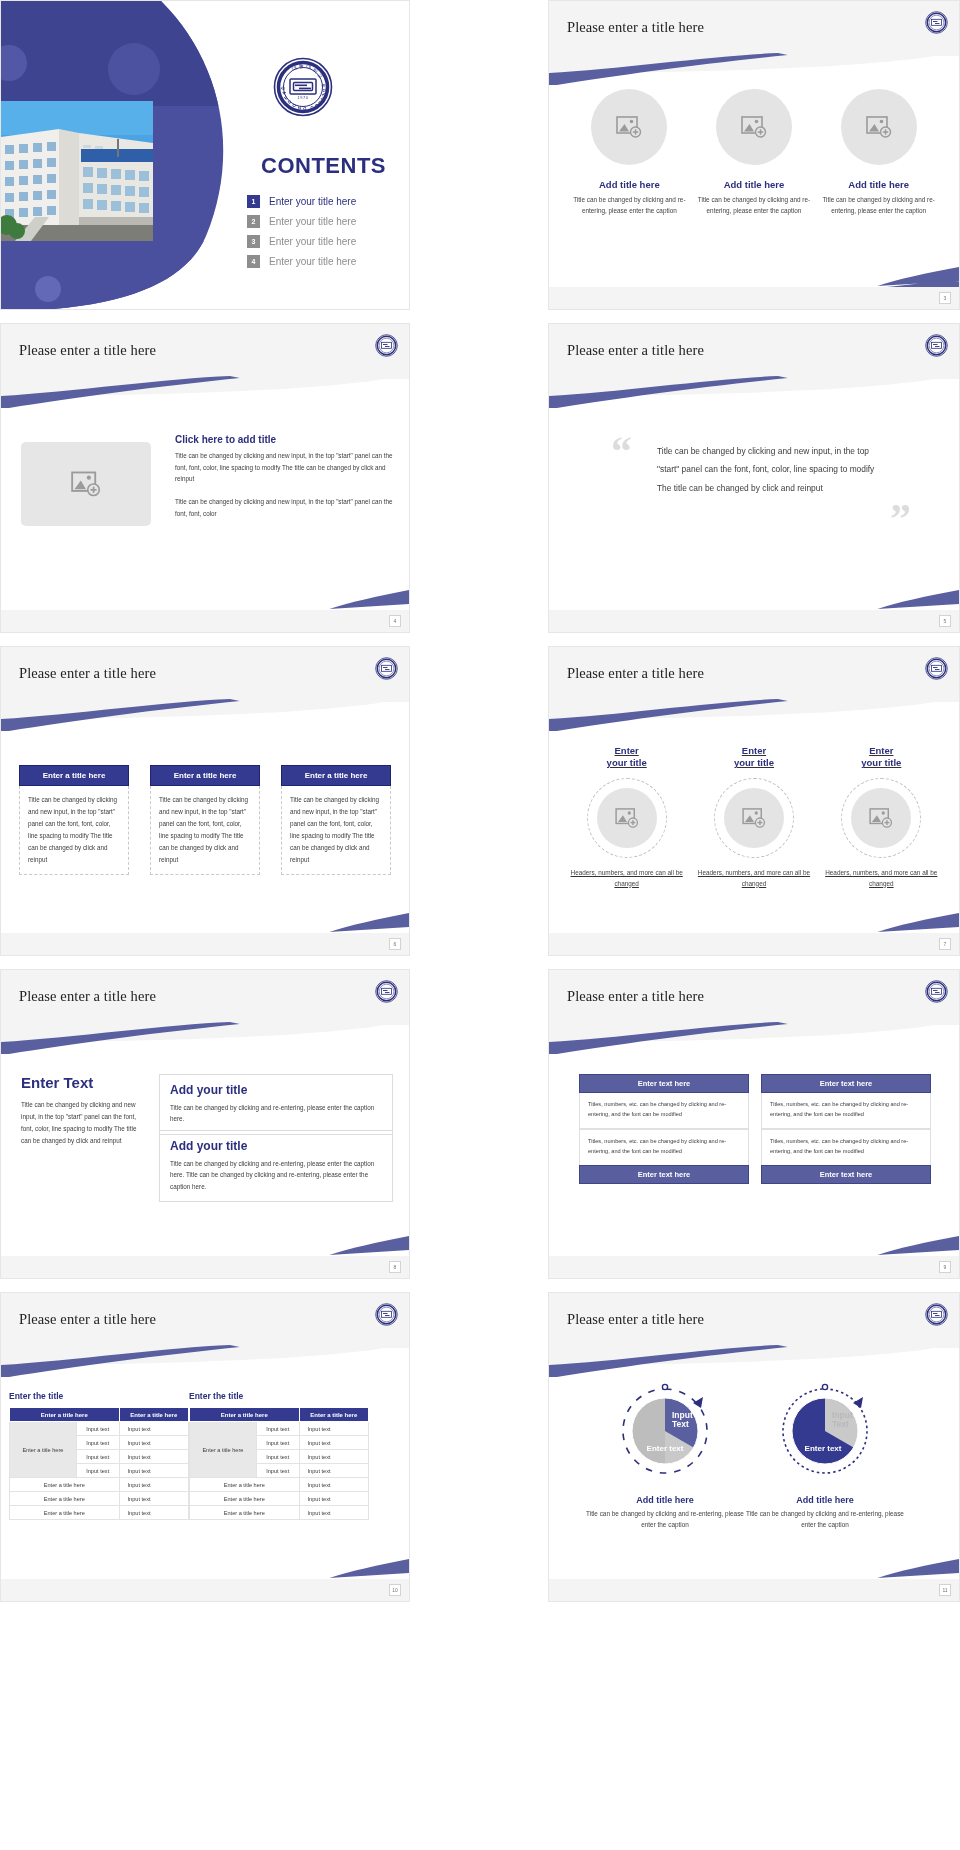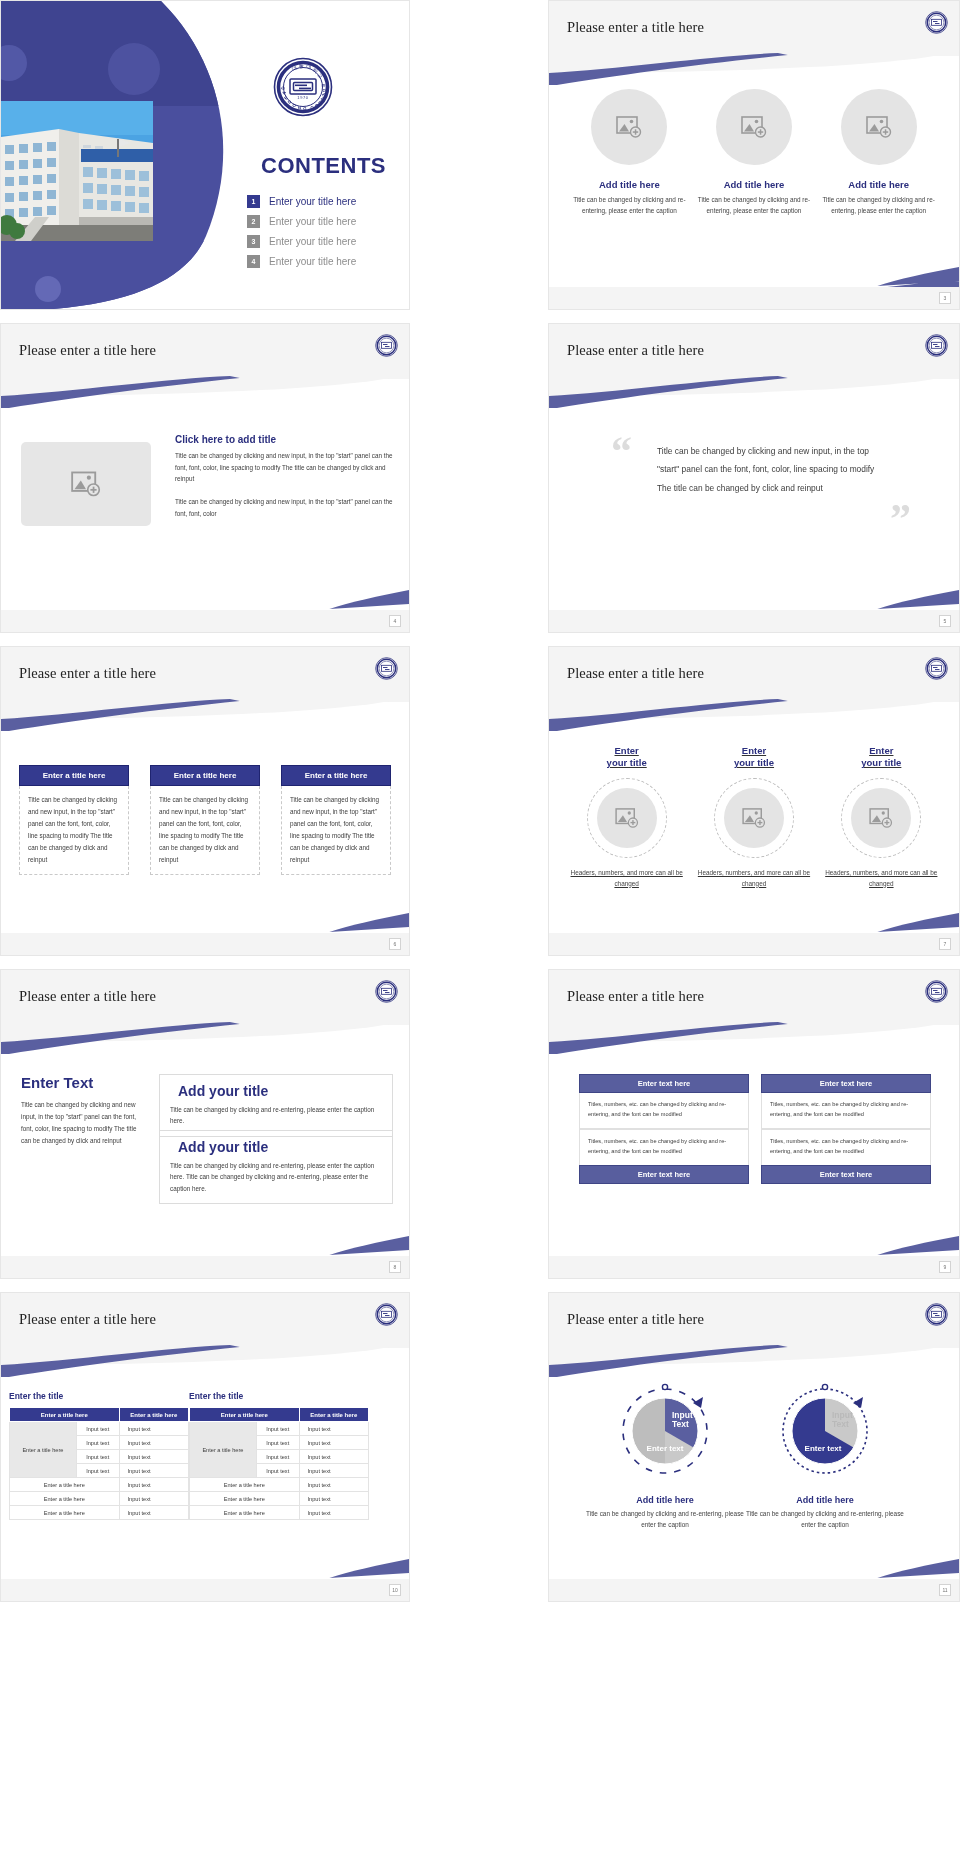--- a/index.html
+++ b/index.html
@@ -140,21 +140,21 @@
   }
   .ring-cap { font-size:6.4px; color:#444; line-height:1.7; }
 
   
   .s7-left { position:absolute; left:20px; top:104px; width:126px; }
   .s7-h { font-size:15px; font-weight:bold; color:#2b2f7e; margin-bottom:8px; }
   .s7-p { font-size:6.3px; color:#3c3c3c; line-height:1.9; }
   .s7-box { position:absolute; left:158px; width:234px; border:1px solid #dcdcdc; padding:8px 10px 9px; }
   .s7-box1 { top:104px; }
   .s7-box2 { top:160px; }
-  .s7-box-h { font-size:14px; font-weight:bold; color:#2b2f7e; margin-bottom:5px;margin-left:8px; }
+  .s7-box-h { font-size:12px; font-weight:bold; color:#2b2f7e; margin-bottom:5px; }
   .s7-box-p { font-size:6.3px; color:#3c3c3c; line-height:1.8; }
 
   
   .s8 { position:absolute; left:30px; top:104px; width:352px; }
   .s8-row { display:flex; justify-content:space-between;gap:7px; }
   .s8-cell { width:170px; }
   .s8-hd {
     background:#585e9e; color:#fff; font-size:7.5px; font-weight:bold; text-align:center;
     padding:4px 0; border:1px solid #3f4585;
   }

